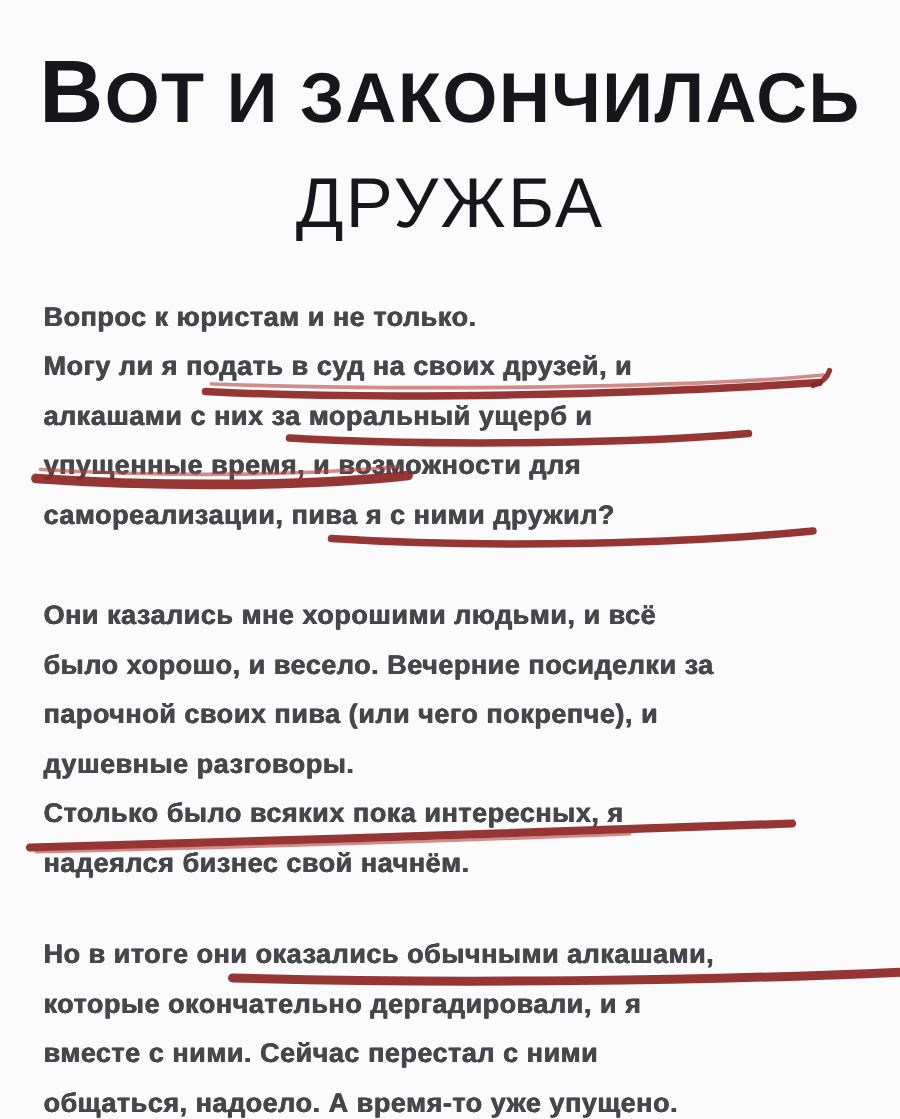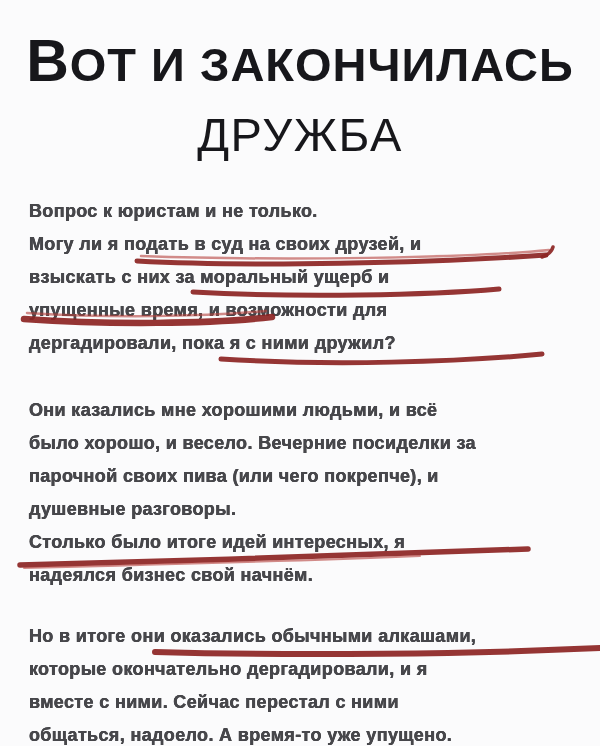--- a/index.html
+++ b/index.html
@@ -52,31 +52,31 @@
 <body>
 
 <div class="page">
 
   <div class="t-line1"><span class="initial">В</span><span class="rest">ОТ И ЗАКОНЧИЛАСЬ</span></div>
   <div class="t-line2">ДРУЖБА</div>
 
   <div class="para p1">
     <div class="line">Вопрос к юристам и не только.</div>
     <div class="line">Могу ли я подать в суд на своих друзей, и</div>
-    <div class="line">взыскать с них за моральный ущерб и</div>
+    <div class="line">алкашами с них за моральный ущерб и</div>
     <div class="line">упущенные время, и возможности для</div>
-    <div class="line">дергадировали, пока я с ними дружил?</div>
+    <div class="line">самореализации, пива я с ними дружил?</div>
   </div>
 
   <div class="para p2">
     <div class="line">Они казались мне хорошими людьми, и всё</div>
     <div class="line">было хорошо, и весело. Вечерние посиделки за</div>
     <div class="line">парочной своих пива (или чего покрепче), и</div>
     <div class="line">душевные разговоры.</div>
-    <div class="line">Столько было итоге идей интересных, я</div>
+    <div class="line">Столько было всяких пока интересных, я</div>
     <div class="line">надеялся бизнес свой начнём.</div>
   </div>
 
   <div class="para p3">
     <div class="line">Но в итоге они оказались обычными алкашами,</div>
     <div class="line">которые окончательно дергадировали, и я</div>
     <div class="line">вместе с ними. Сейчас перестал с ними</div>
     <div class="line">общаться, надоело. А время-то уже упущено.</div>
   </div>
 

